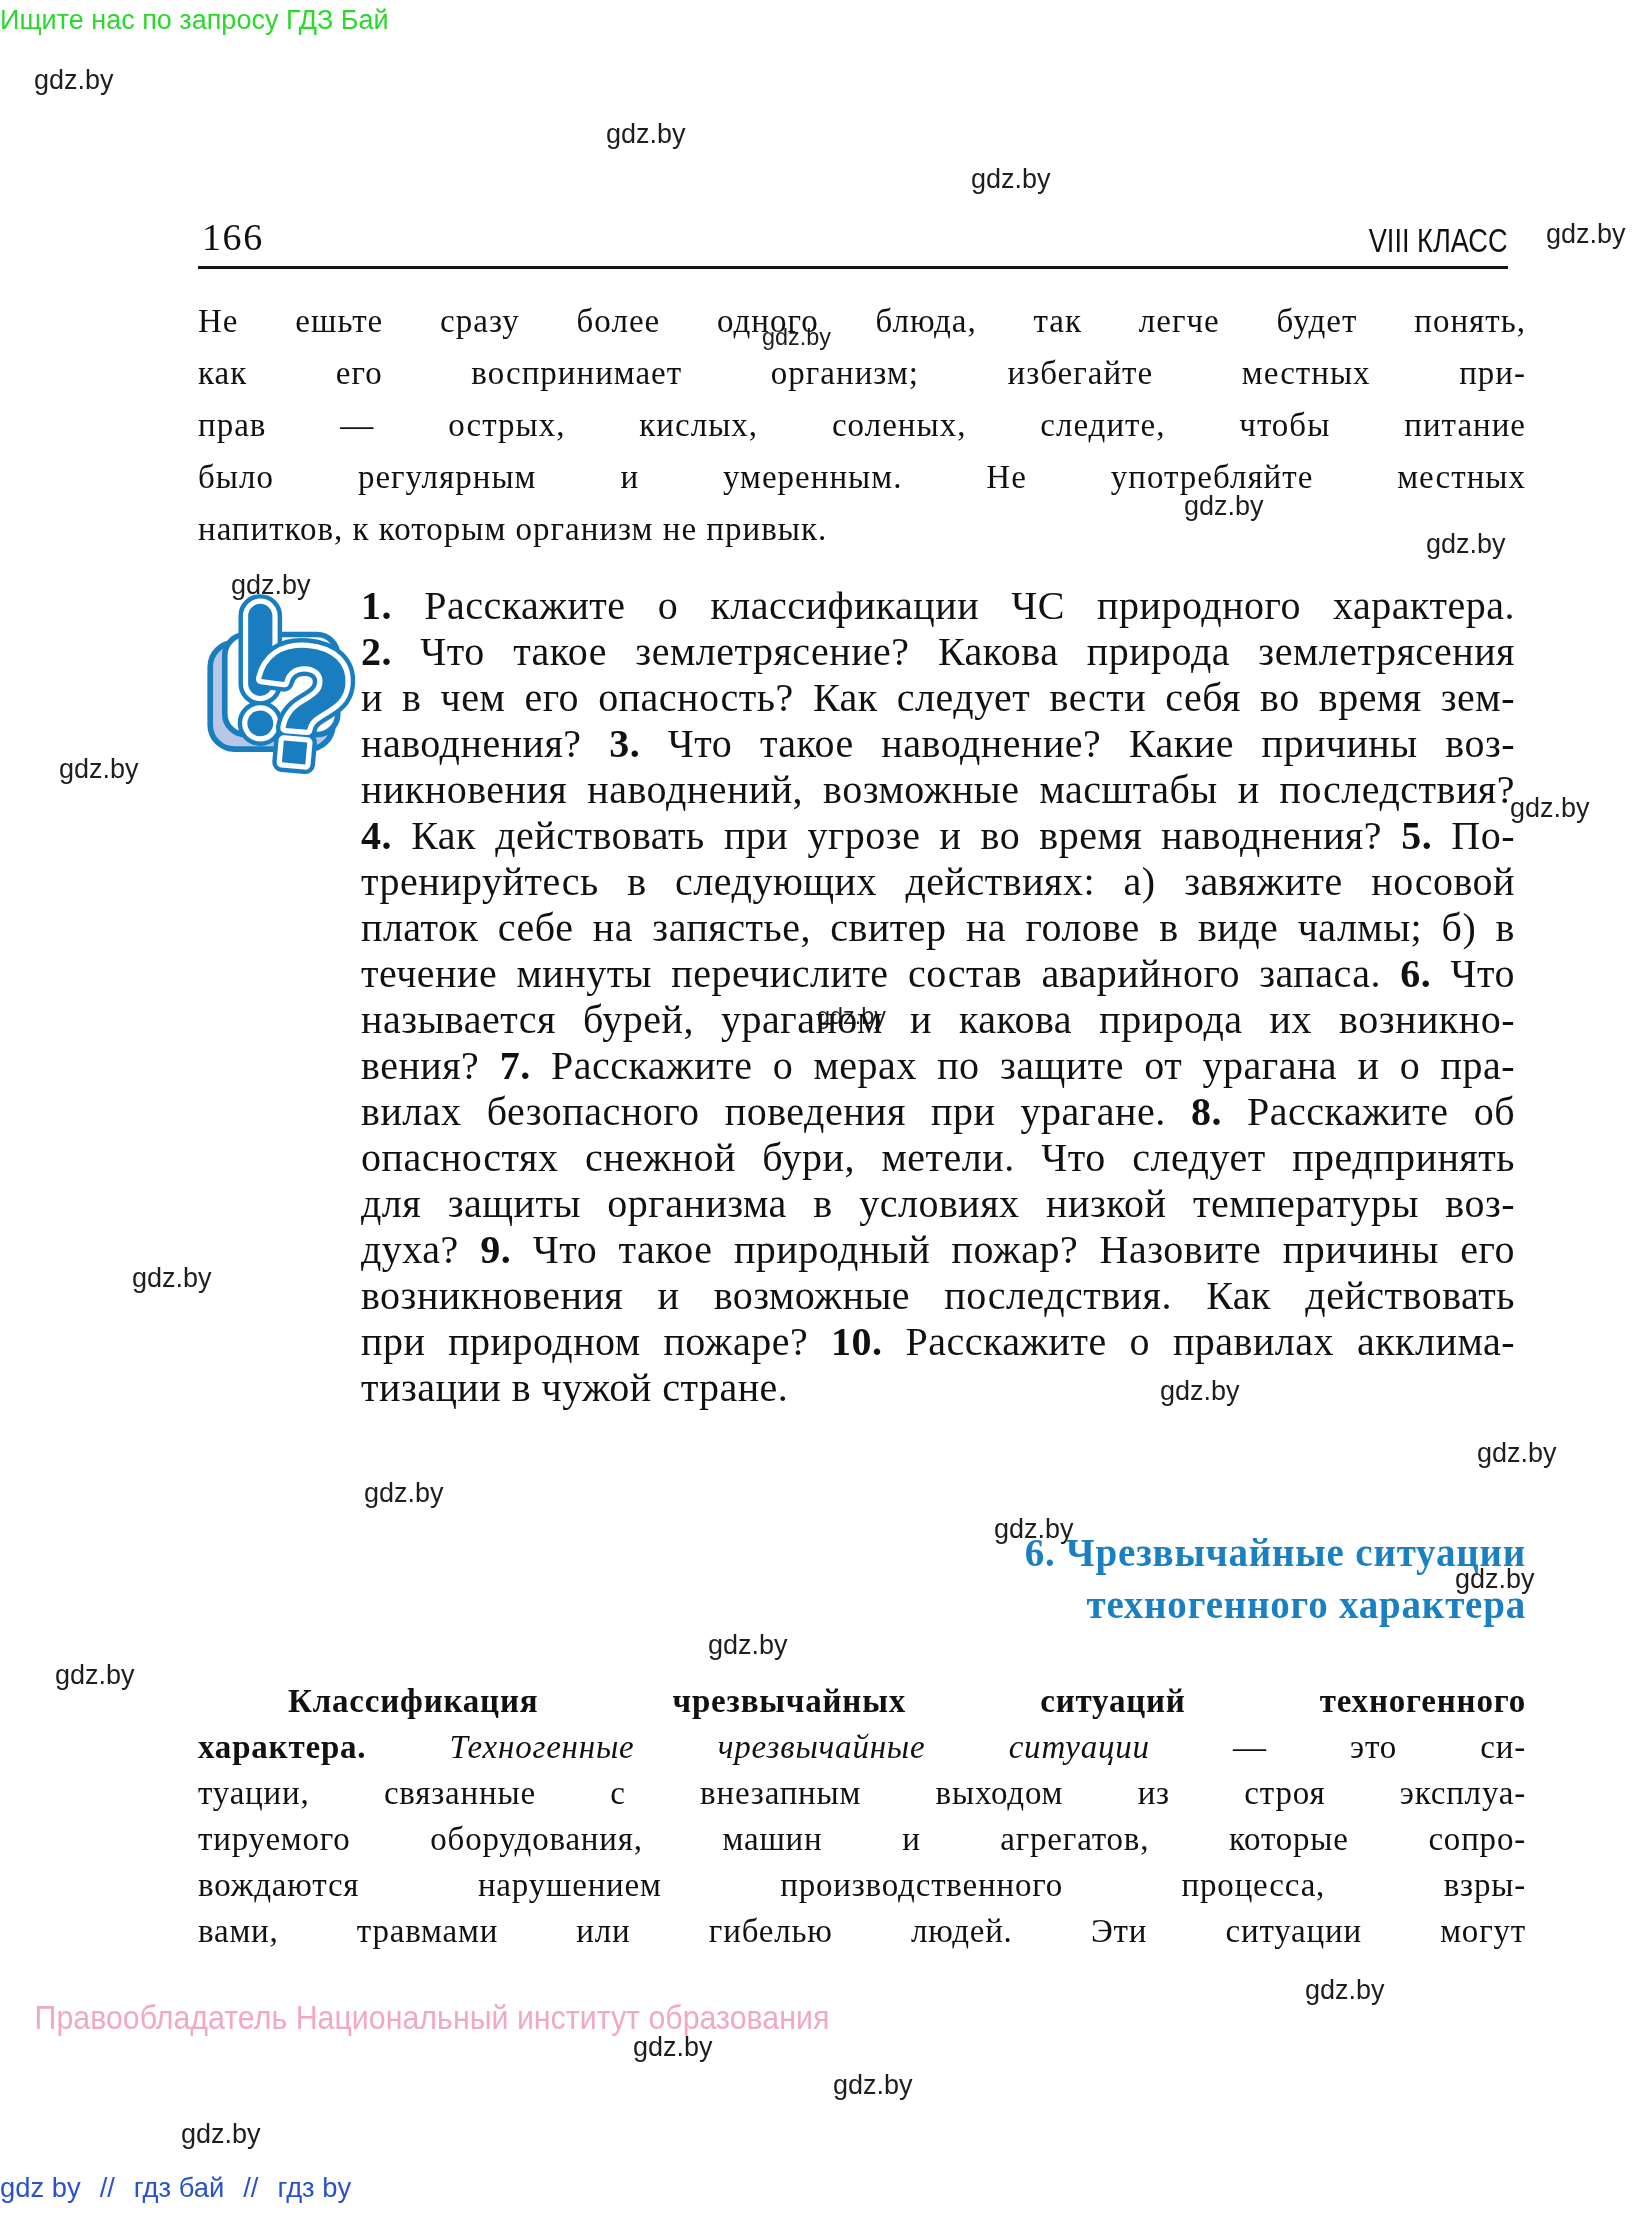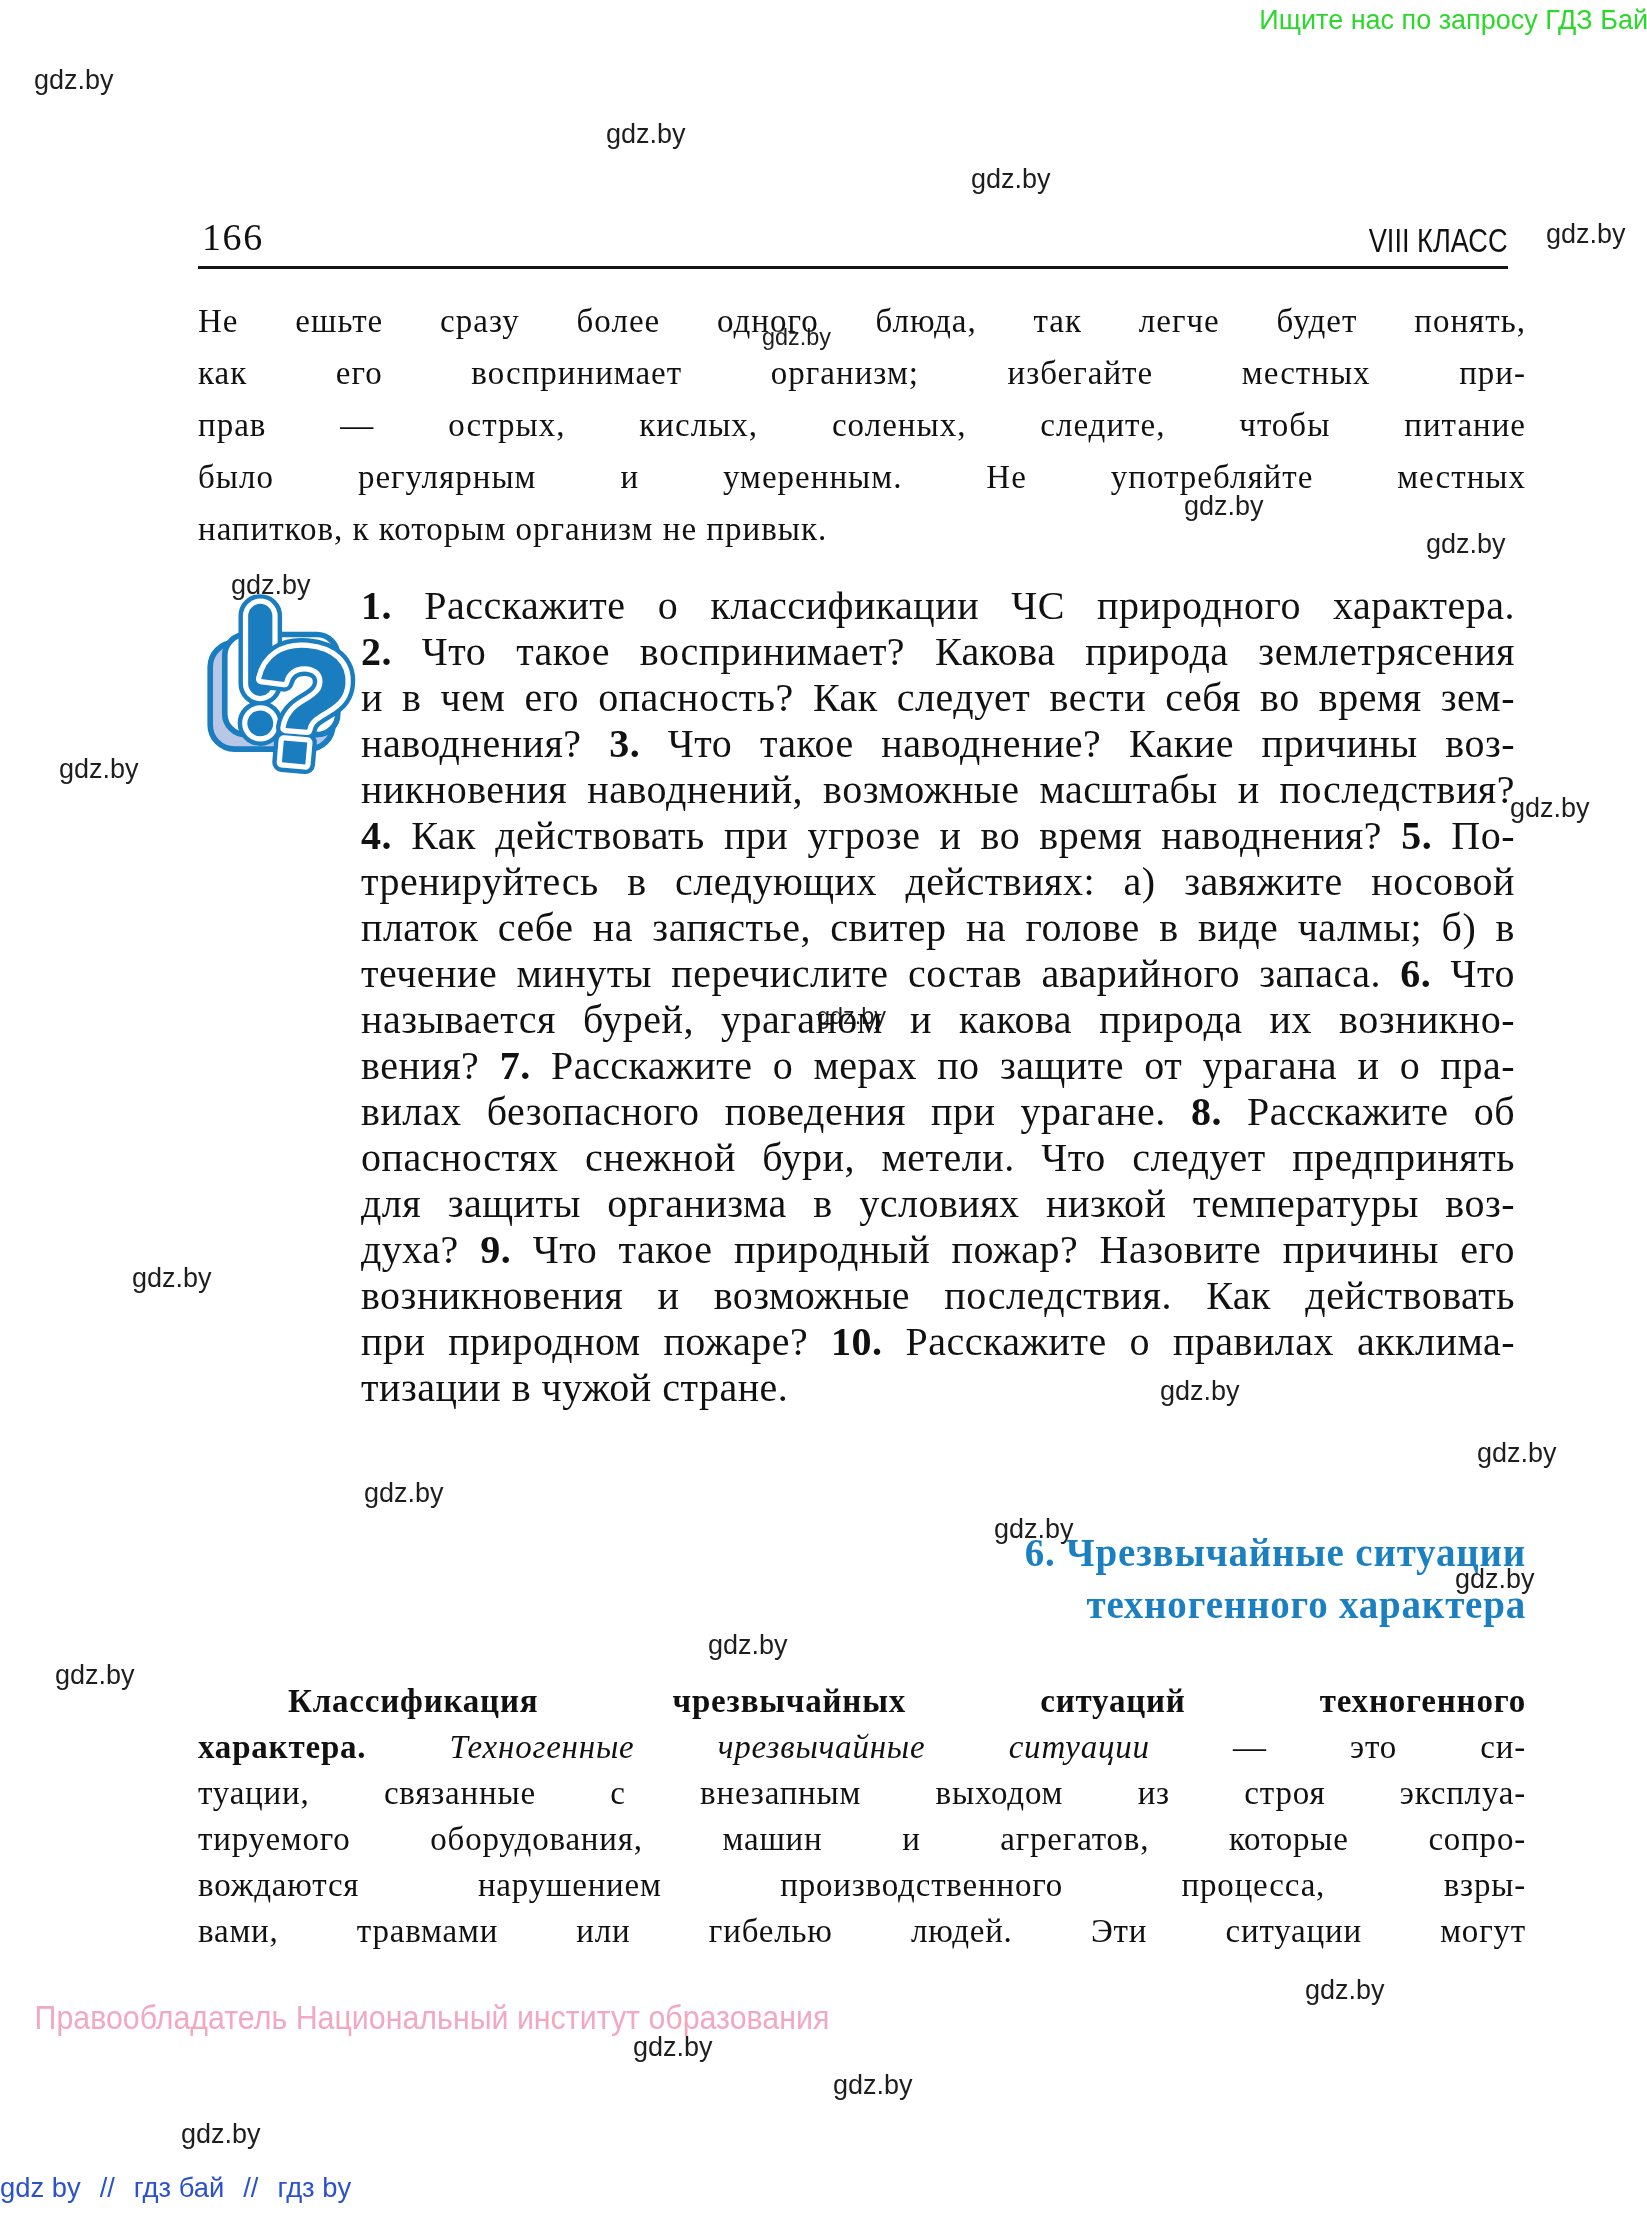--- a/index.html
+++ b/index.html
@@ -17,21 +17,21 @@
     position:relative;
     width:1648px;height:2216px;
     background:#fff;
     overflow:hidden;
     font-family:"Liberation Serif",serif;
     color:#111;
   }
   
   .banner{
     position:absolute;left:0;right:0;top:4.8px;
-    text-align:right;
+    text-align:left;
     font-family:"Liberation Sans",sans-serif;
     font-size:27px;color:var(--banner-green,#2BD82B);
   }
   
   .wm{
     position:absolute;
     font-family:"Liberation Sans",sans-serif;
     font-size:27px;color:var(--watermark-gray,#1E1E1E);
     white-space:nowrap;
   }
@@ -165,21 +165,21 @@
         <use href="#excl" class="ol2"></use>
         <use href="#excl" class="ol3"></use>
       <use href="#qmark" class="ol1"></use>
         <use href="#qmark" class="ol2"></use>
         <use href="#qmark" class="ol3"></use>
     </svg>
   </div>
 
   <div class="questions">
       <div class="tl"><span class="b">1.</span><span> Расскажите о классификации ЧС природного характера.</span></div>
-      <div class="tl"><span class="b">2.</span><span> Что такое воспринимает? Какова природа землетрясения</span></div>
+      <div class="tl"><span class="b">2.</span><span> Что такое землетрясение? Какова природа землетрясения</span></div>
       <div class="tl"><span>и в чем его опасность? Как следует вести себя во время зем-</span></div>
       <div class="tl"><span>наводнения? </span><span class="b">3.</span><span> Что такое наводнение? Какие причины воз-</span></div>
       <div class="tl"><span>никновения наводнений, возможные масштабы и последствия?</span></div>
       <div class="tl"><span class="b">4.</span><span> Как действовать при угрозе и во время наводнения? </span><span class="b">5.</span><span> По-</span></div>
       <div class="tl"><span>тренируйтесь в следующих действиях: а) завяжите носовой</span></div>
       <div class="tl"><span>платок себе на запястье, свитер на голове в виде чалмы; б) в</span></div>
       <div class="tl"><span>течение минуты перечислите состав аварийного запаса. </span><span class="b">6.</span><span> Что</span></div>
       <div class="tl"><span>называется бурей, ураганом и какова природа их возникно-</span></div>
       <div class="tl"><span>вения? </span><span class="b">7.</span><span> Расскажите о мерах по защите от урагана и о пра-</span></div>
       <div class="tl"><span>вилах безопасного поведения при урагане. </span><span class="b">8.</span><span> Расскажите об</span></div>

